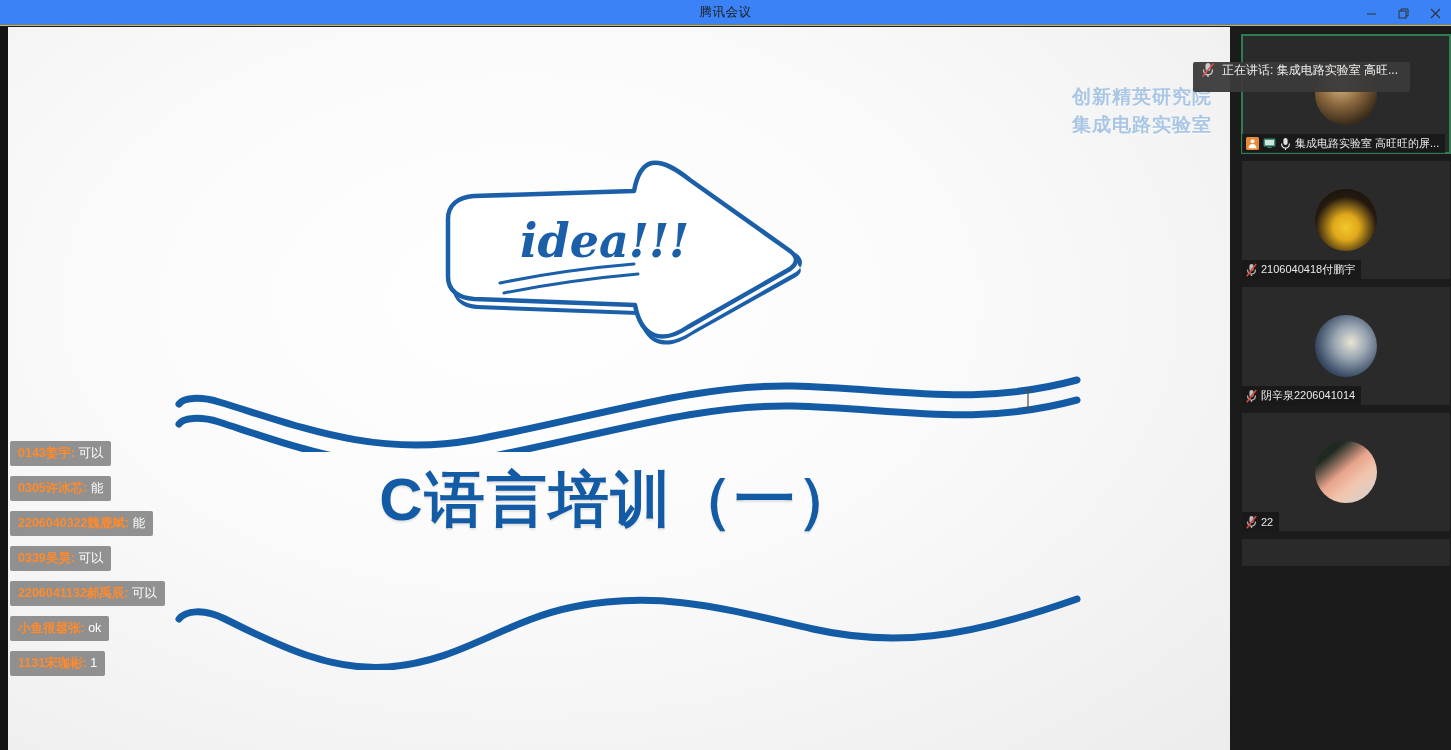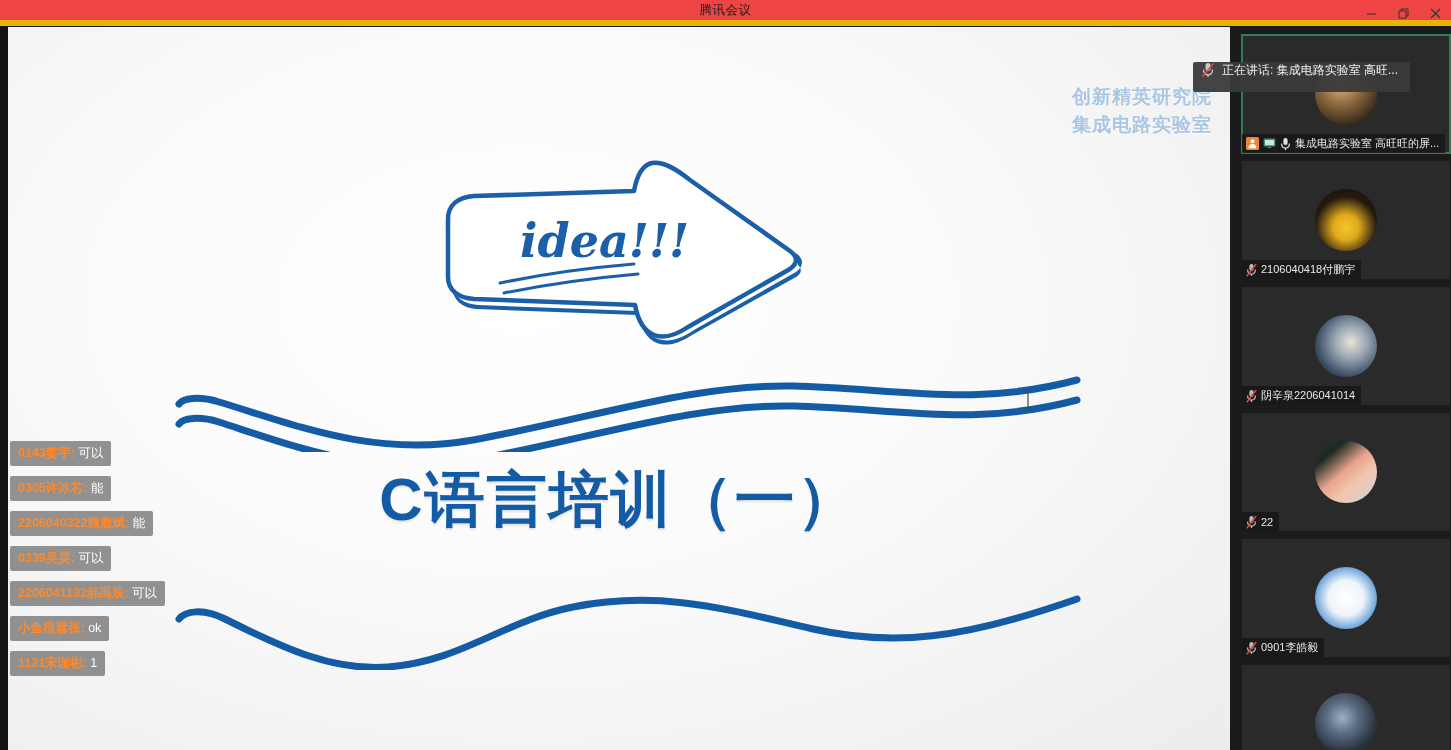--- a/index.html
+++ b/index.html
@@ -5,22 +5,22 @@
   * { box-sizing: border-box; margin: 0; padding: 0; }
   html, body {
     width: 1451px; height: 750px;
     background: #1b1b1b; overflow: hidden;
     font-family: "Liberation Sans", "DejaVu Sans", sans-serif;
   }
 
   
   .titlebar {
     position: absolute; left: 0; top: 0; width: 1451px; height: 26px;
-    background: #ef4444; display: flex; align-items: center;
-    border-bottom: 6px solid #eab308;
+    background: #3b82f6; display: flex; align-items: center;
+    border-bottom: 1px solid #eab308;
   }
   .titlebar-title {
     position: absolute; left: 0; right: 0; text-align: center;
     font-size: 12.5px; color: #1d1d1d; letter-spacing: .5px;
   }
   .win-controls { position: absolute; right: 0; top: 0; height: 26px; display: flex; }
   .win-btn {
     width: 32px; height: 26px; display: flex; align-items: center; justify-content: center;
     color: #333; font-size: 12px; line-height: 1;
   }
@@ -71,21 +71,21 @@
     color: #ffffff; font-size: 12.5px; line-height: 16px;
     padding: 4px 8px 5px; margin-bottom: 10px; border-radius: 2px;
     white-space: nowrap;
   }
   .chat-row { display: block; }
   .chat-sender { color: #ff8a2b; font-weight: 600; }
   .chat-body { color: #ffffff; }
 
   
   .participants {
-    position: absolute; left: 1230px; top: 27px; width: 221px; height: 723px;
+    position: absolute; left: 1230px; top: 27px; width: 221px; height: 539px;
     background: #1b1b1b; overflow: hidden;
   }
   .tile {
     position: relative; width: 208px; height: 118px; margin: 8px 0 0 12px;
     background: #2a2a2a; overflow: hidden;
   }
   .tile.active { outline: 2px solid #2f7d52; outline-offset: -1px; }
   .tile-avatar {
     position: absolute; left: 50%; top: 50%; transform: translate(-50%,-50%);
     width: 62px; height: 62px; border-radius: 50%; overflow: hidden;

